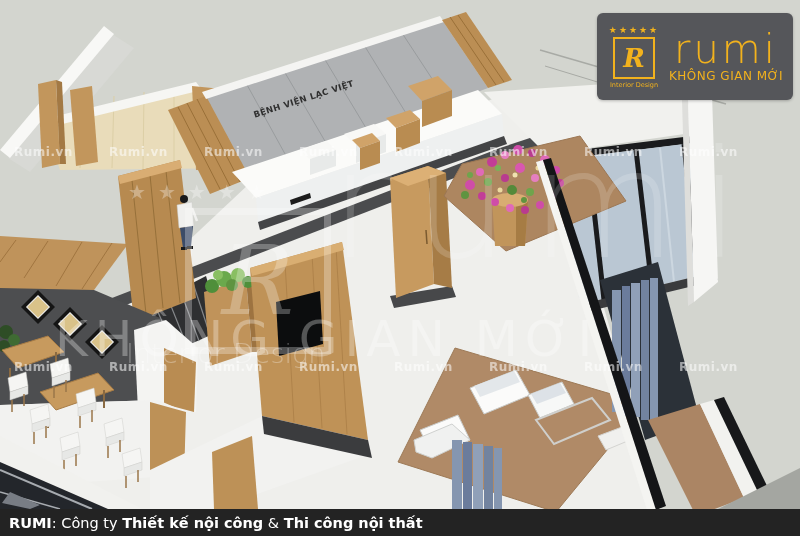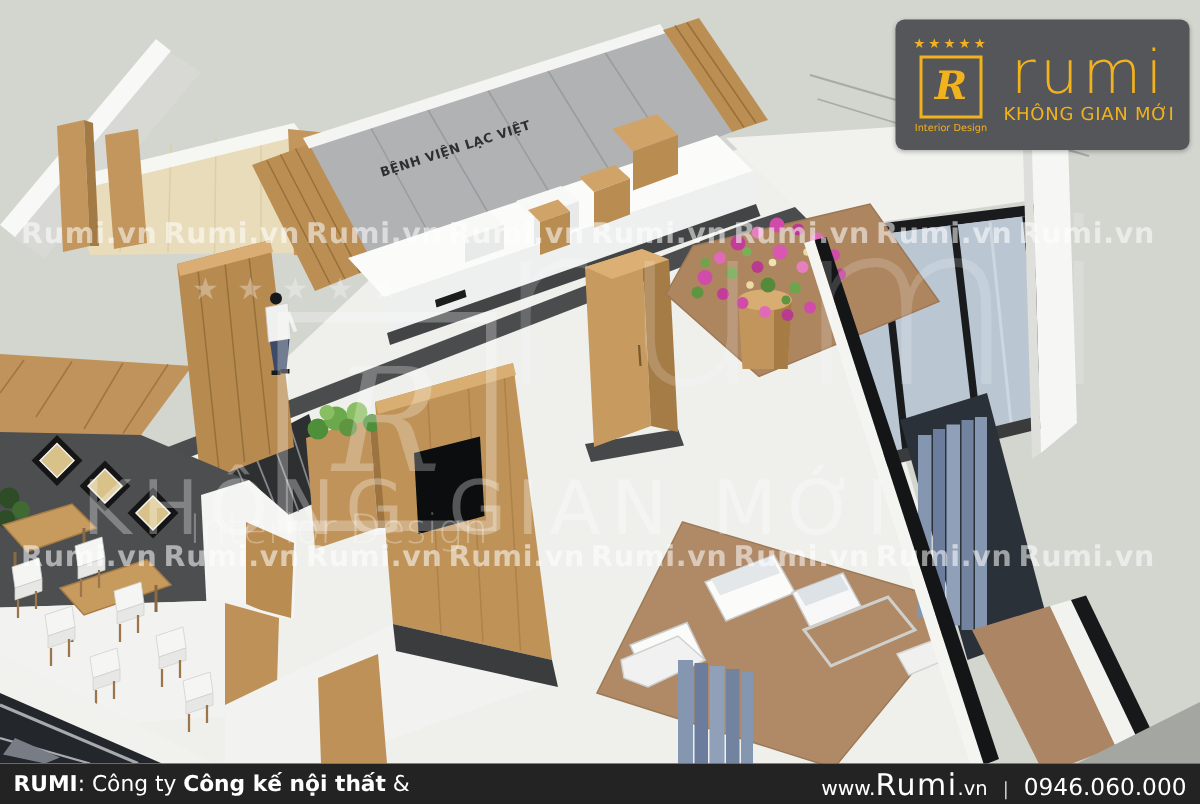--- a/index.html
+++ b/index.html
@@ -1,21 +1,21 @@
 <!DOCTYPE html>
 <html><head>
 <meta charset="utf-8">
 <style>
   html,body{margin:0;padding:0;background:#888;}
   .stage{position:relative;width:800px;height:536px;overflow:hidden;background:#d3d5cf;
          font-family:"DejaVu Sans","Liberation Sans",sans-serif;}
   .scene{position:absolute;left:0;top:0;width:800px;height:509px;display:block;}
 
   
-  .wm{position:absolute;font-size:19px;font-weight:bold;color:rgba(255,255,255,0.55);
+  .wm{position:absolute;font-size:12px;font-weight:bold;color:rgba(255,255,255,0.55);
       letter-spacing:.5px;pointer-events:none;white-space:nowrap;}
 
   
   .ghost{position:absolute;color:rgba(255,255,255,0.30);pointer-events:none;white-space:nowrap;}
   .ghost-stars{left:128px;top:180px;font-size:20px;letter-spacing:12px;color:rgba(255,255,255,0.32);}
   .ghost-box{left:185px;top:208px;width:132px;height:132px;border:7px solid rgba(255,255,255,0.28);
              display:flex;align-items:center;justify-content:center;}
   .ghost-r{font-family:"DejaVu Serif","Liberation Serif",serif;font-style:italic;font-size:96px;
            color:rgba(255,255,255,0.26);}
   .ghost-sub{left:126px;top:338px;font-size:27px;font-weight:300;color:rgba(255,255,255,0.30);}
@@ -409,20 +409,17 @@
     <div class="logo-sub">Interior Design</div>
   </div>
   <div class="logo-right">
     <div class="logo-name">rumi</div>
     <div class="logo-tag">KHÔNG GIAN MỚI</div>
   </div>
 </div>
 
 <div class="footer">
   <div class="f-left">
-    <span class="b">RUMI</span><span>: </span><span>Công ty </span><span class="b">Công kế nội thất</span><span> &amp; </span>
-  </div>
-  <div class="f-right">
-    <span class="f-www">www.</span><span class="f-dom">Rumi</span><span class="f-tld">.vn</span><span class="f-sep">|</span><span class="f-phone">0946.060.000</span>
+    <span class="b">RUMI</span><span>: </span><span>Công ty </span><span class="b">Thiết kế nội công</span><span> &amp; </span><span class="b">Thi công nội thất</span>
   </div>
 </div>
 
 </div>
 
 </body></html>

